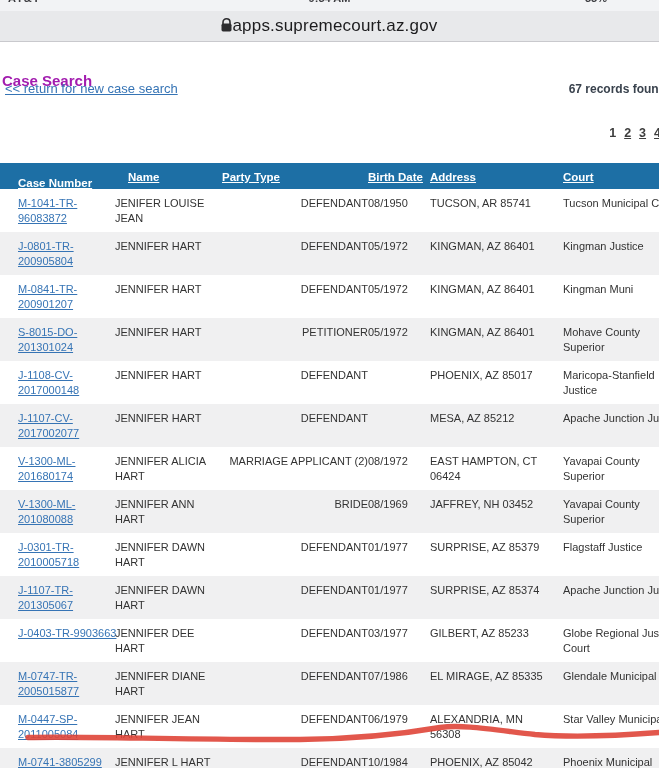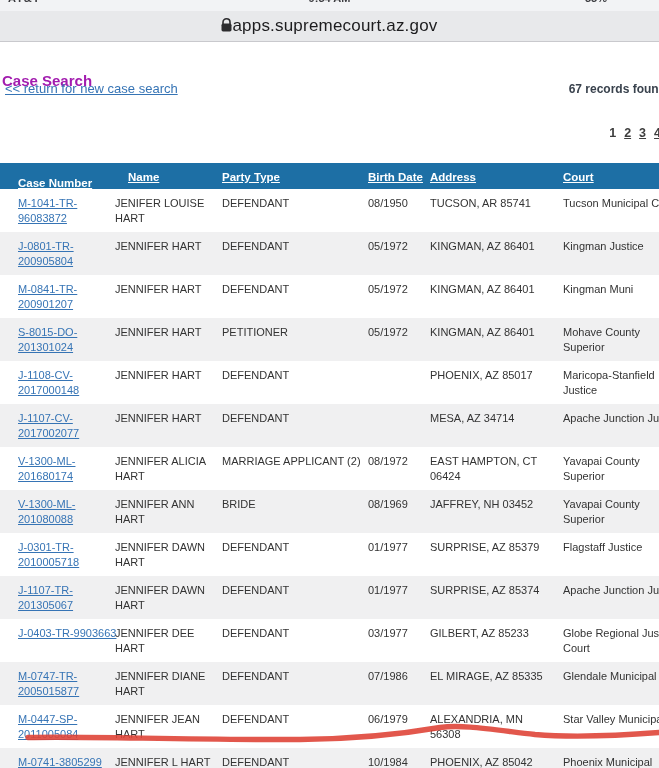--- a/index.html
+++ b/index.html
@@ -83,21 +83,21 @@
     padding:7px 0 7px 18px;background:#ffffff;
   }
   .row.alt{background:var(--row-alt);}
   .cell{
     font-size:11px;line-height:14.5px;color:var(--text);white-space:pre;
     overflow:visible;
   }
   a.cell{color:var(--link);text-decoration:underline;cursor:pointer;}
   .c-case{width:97px;flex:0 0 97px;}
   .c-name{width:107px;flex:0 0 107px;}
-  .c-party{width:146px;flex:0 0 146px;}
+  .c-party{width:146px;flex:0 0 146px;text-align:right;}
   .c-birth{width:62px;flex:0 0 62px;}
   .c-address{width:133px;flex:0 0 133px;}
   .c-court{width:157px;flex:0 0 157px;}
   .thead .h-case{width:97px;}.thead .h-name{width:107px;}
   .thead .h-party{width:146px;}.thead .h-birth{width:62px;}
   .thead .h-address{width:133px;}.thead .h-court{width:157px;}
 
   
   .redline{
     position:absolute;top:718px;left:0;width:680px;height:30px;
@@ -168,21 +168,21 @@
 
   <span class="hcell h-court" style="width: 157px; display: inline-block; flex: 0 0 157px;">
     <a class="th">Court</a>
   </span>
 </div>
       <div class="tbody" id="tbody">
   <div class="row">
     <a class="cell c-case">M-1041-TR-
 96083872</a>
     <div class="cell c-name">JENIFER LOUISE
-HART</div>
+JEAN</div>
     <div class="cell c-party">DEFENDANT</div>
     <div class="cell c-birth">08/1950</div>
     <div class="cell c-address">TUCSON, AR 85741</div>
     <div class="cell c-court">Tucson Municipal Court</div>
   </div>
 
   <div class="row alt">
     <a class="cell c-case">J-0801-TR-
 200905804</a>
     <div class="cell c-name">JENNIFER HART</div>
@@ -223,21 +223,21 @@
     <div class="cell c-court">Maricopa-Stanfield
 Justice</div>
   </div>
 
   <div class="row alt">
     <a class="cell c-case">J-1107-CV-
 2017002077</a>
     <div class="cell c-name">JENNIFER HART</div>
     <div class="cell c-party">DEFENDANT</div>
     <div class="cell c-birth"></div>
-    <div class="cell c-address">MESA, AZ 34714</div>
+    <div class="cell c-address">MESA, AZ 85212</div>
     <div class="cell c-court">Apache Junction Justice</div>
   </div>
 
   <div class="row">
     <a class="cell c-case">V-1300-ML-
 201680174</a>
     <div class="cell c-name">JENNIFER ALICIA
 HART</div>
     <div class="cell c-party">MARRIAGE APPLICANT (2)</div>
     <div class="cell c-birth">08/1972</div>

